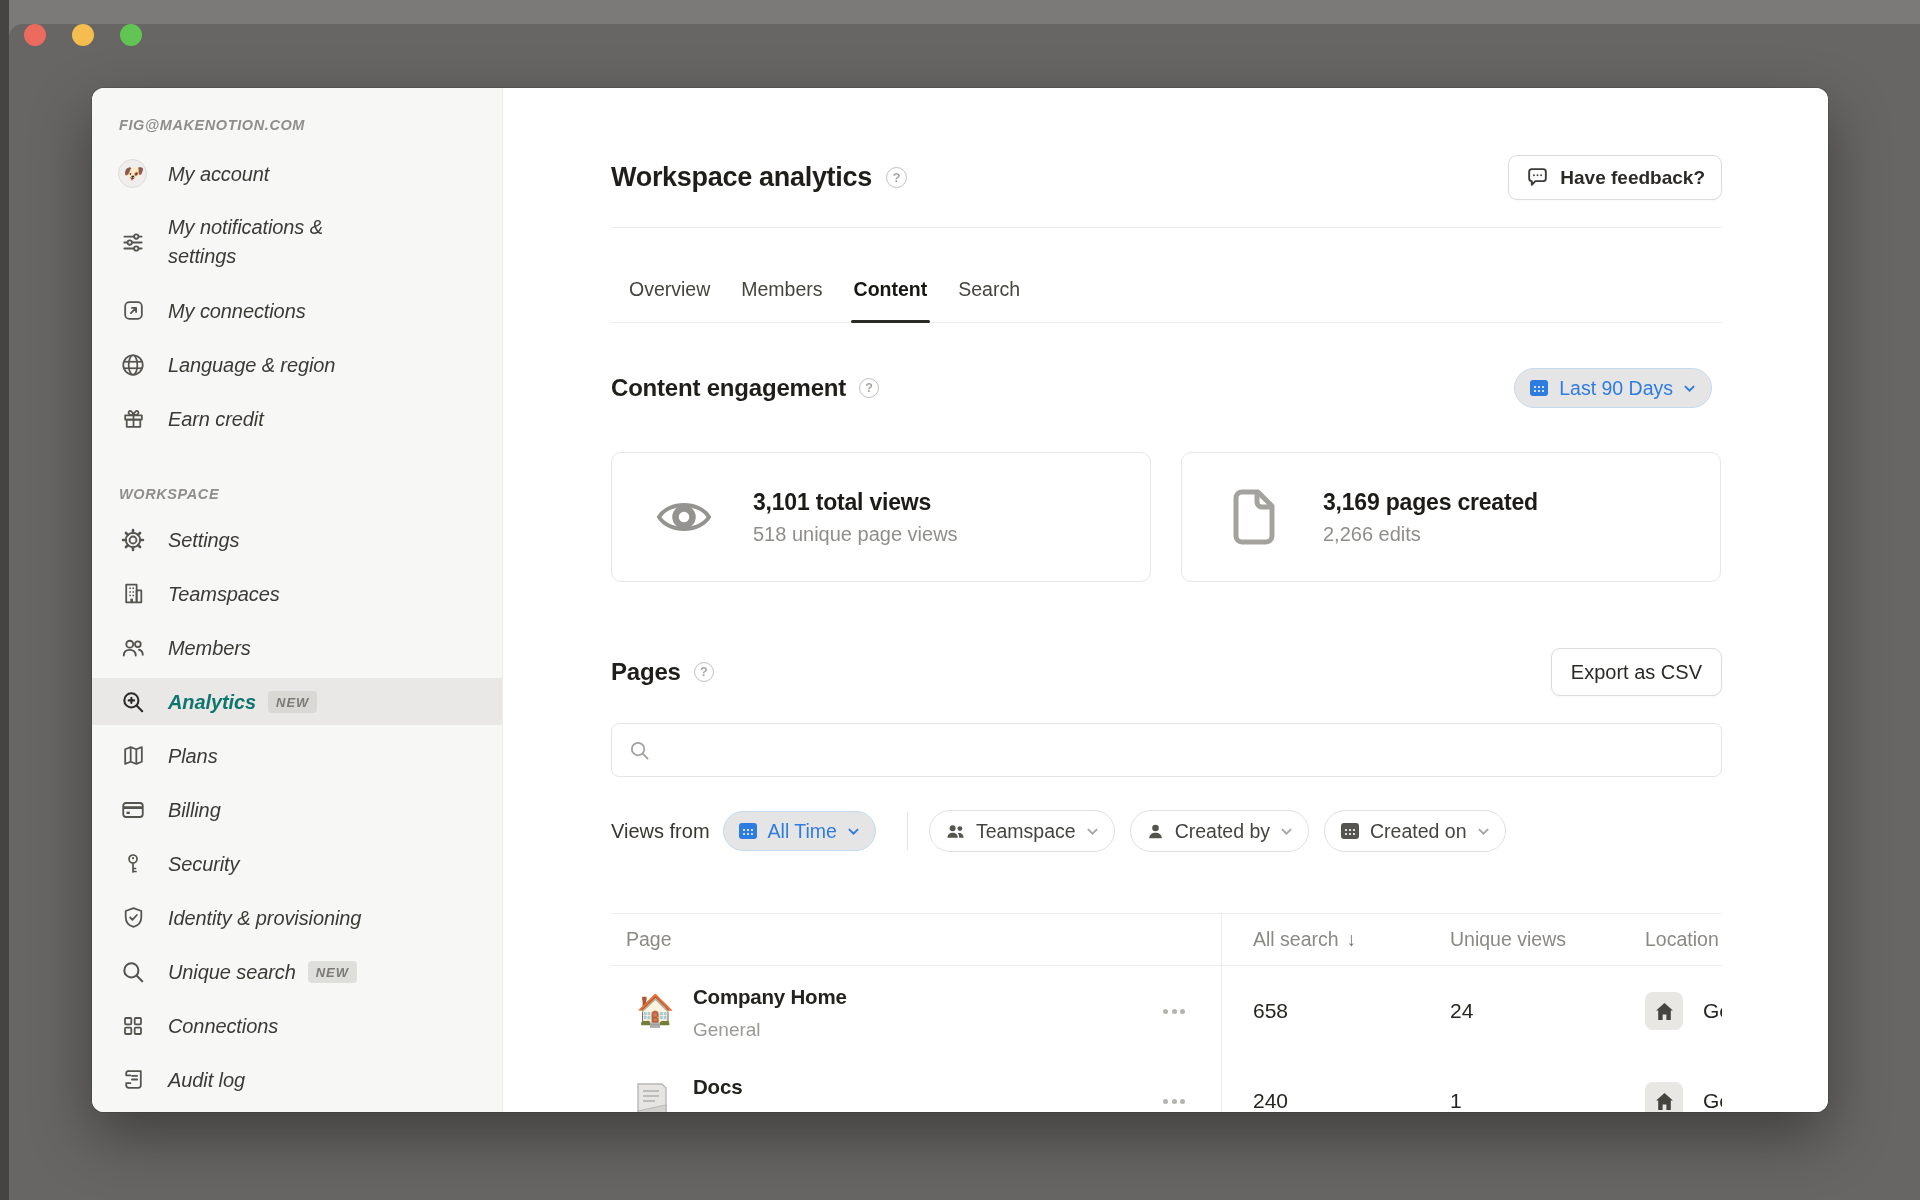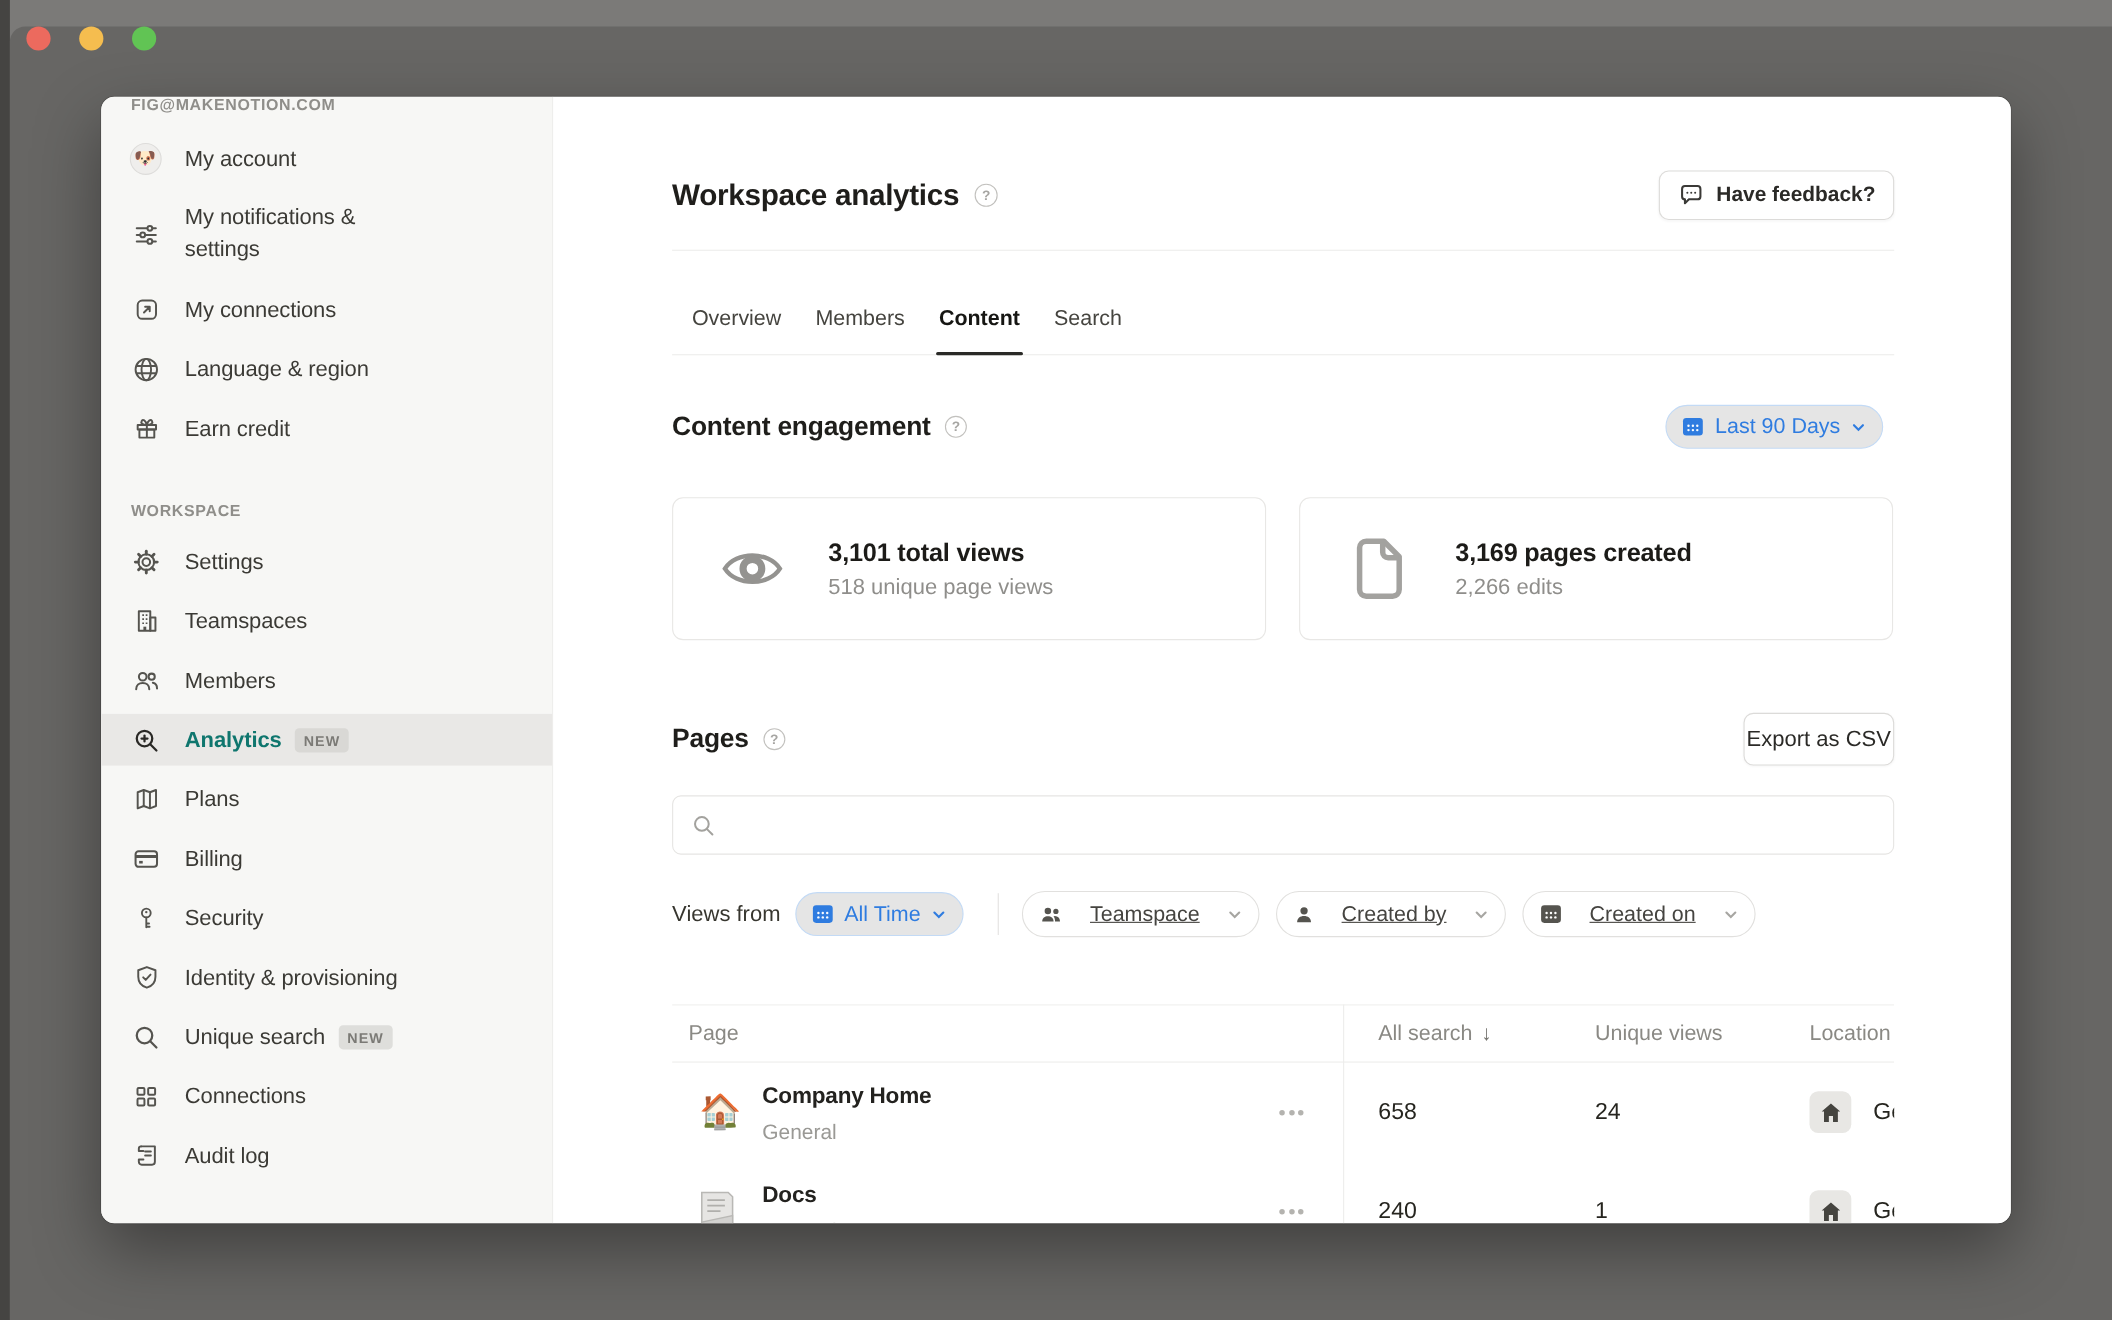--- a/index.html
+++ b/index.html
@@ -25,21 +25,21 @@
   .window {
     position:absolute; left:92px; top:88px; width:1736px; height:1024px;
     background:#ffffff; border-radius:12px; overflow:hidden;
     box-shadow:0 24px 60px rgba(0,0,0,.38), 0 0 0 1px rgba(0,0,0,.12);
     display:flex;
   }
 
   
   .sidebar {
     width:411px; flex:0 0 411px; background:#f7f7f5; border-right:1px solid #ececea;
-    overflow:hidden; position:relative;
+    padding-top:29px; overflow:hidden; position:relative;font-style:italic;
   }
   .sb-header {
     padding-left:27px; font-size:14.5px; font-weight:600; letter-spacing:.6px;
     color:#8f8e8a; text-transform:uppercase; margin-bottom:17px;
   }
   .sb-section {
     padding-left:27px; font-size:14.5px; font-weight:600; letter-spacing:.6px;
     color:#8f8e8a; text-transform:uppercase; margin-top:44px; margin-bottom:14px;
   }
   .sb-item {
@@ -87,34 +87,34 @@
   .engagement-row { margin-top:45px; }
   .section-title-wrap { display:flex; align-items:center; gap:13px; }
   .section-title { font-size:24px; font-weight:700; color:#1f1e1b; letter-spacing:-.2px; line-height:32px; }
   .help-circle.sm { width:20px; height:20px; }
 
   .pill { display:flex; align-items:center; border-radius:999px; cursor:pointer; background:#fff; }
   .pill-blue {
     height:40px; padding:0 14px 0 13px; gap:9px; border:1.5px solid #c3daf5; background:#e5e5e5;
     color:#2f7ce0; font-size:19.5px; font-weight:500; margin-right:10px;
   }
-  .pill-gray { height:42px; padding:0 14px 0 14px; gap:24px; border:1px solid #e1e0de; color:#454440; font-size:19.5px; font-weight:500;text-decoration:underline; }
+  .pill-gray { height:42px; padding:0 14px 0 14px; gap:9px; border:1px solid #e1e0de; color:#454440; font-size:19.5px; font-weight:500; }
 
   .cards { display:flex; gap:30px; margin-top:44px; }
   .card {
     width:540px; height:130px; border:1px solid #e8e7e5; border-radius:10px;
     display:flex; align-items:center; padding-left:43px;
   }
   .card-icon { width:58px; flex:0 0 58px; display:flex; justify-content:center; color:#949390; }
   .card-text { margin-left:40px; }
   .card-primary { font-size:23px; font-weight:700; color:#1c1b18; letter-spacing:-.2px; line-height:30px; }
   .card-secondary { font-size:20px; color:#8f8e8b; margin-top:4px; line-height:26px; }
 
   .pages-row { margin-top:66px; }
-  .btn-export { height:48px; padding:0 2px; font-size:20px; font-weight:500; }
+  .btn-export { height:48px; padding:0 19px; font-size:20px; font-weight:500; }
 
   .search-box {
     margin-top:27px; height:54px; border:1px solid #e6e5e3; border-radius:8px;
     display:flex; align-items:center; padding:0 16px; gap:11px; background:#fff;
   }
   .search-box input { border:none; outline:none; font-size:20px; color:#37362f; width:100%; font-family:inherit; background:transparent; }
   .search-box input::placeholder { color:#a3a29e; }
 
   .filters { margin-top:33px; display:flex; align-items:center; }
   .views-from { font-size:20px; color:#37362f; margin-right:13px; }

